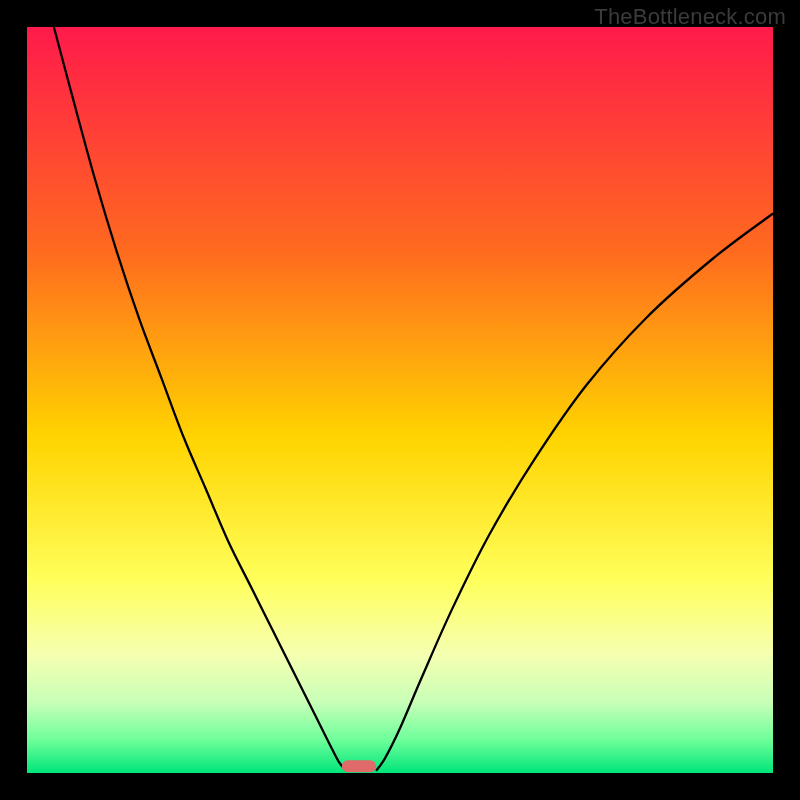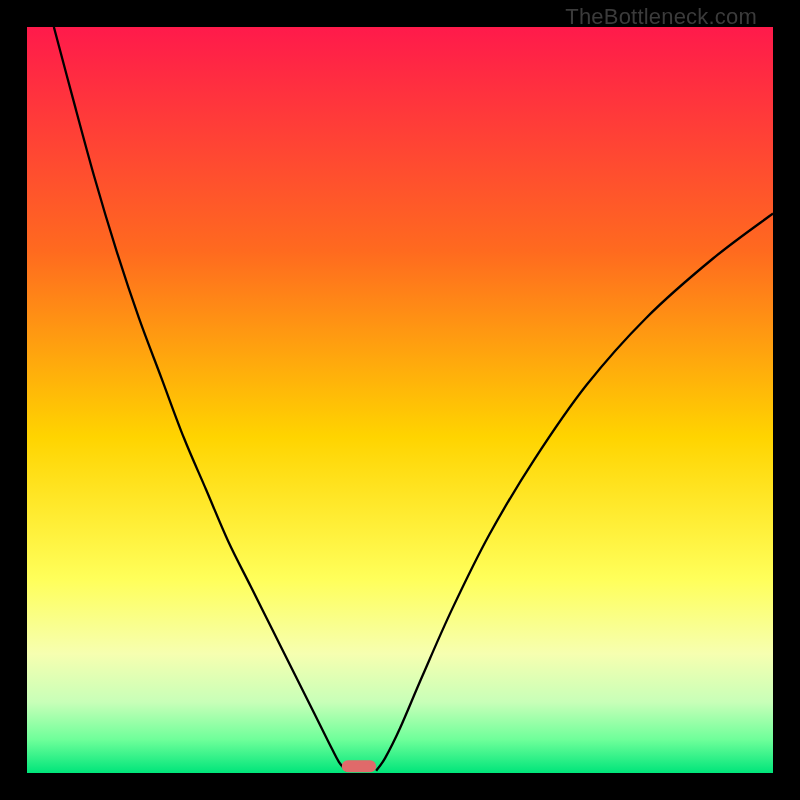--- a/index.html
+++ b/index.html
@@ -20,21 +20,21 @@
     position: absolute;
     left: 27px;
     top: 27px;
     width: 746px;
     height: 746px;
     overflow: hidden;
   }
   .watermark {
     position: absolute;
     top: 4px;
-    right: 43px;
+    right: 14px;
     color: #3b3b3b;
     font-size: 22px;
     font-weight: 500;
     letter-spacing: 0.2px;
     user-select: none;
   }
   svg { display:block; }
 </style>
 </head>
 <body>

